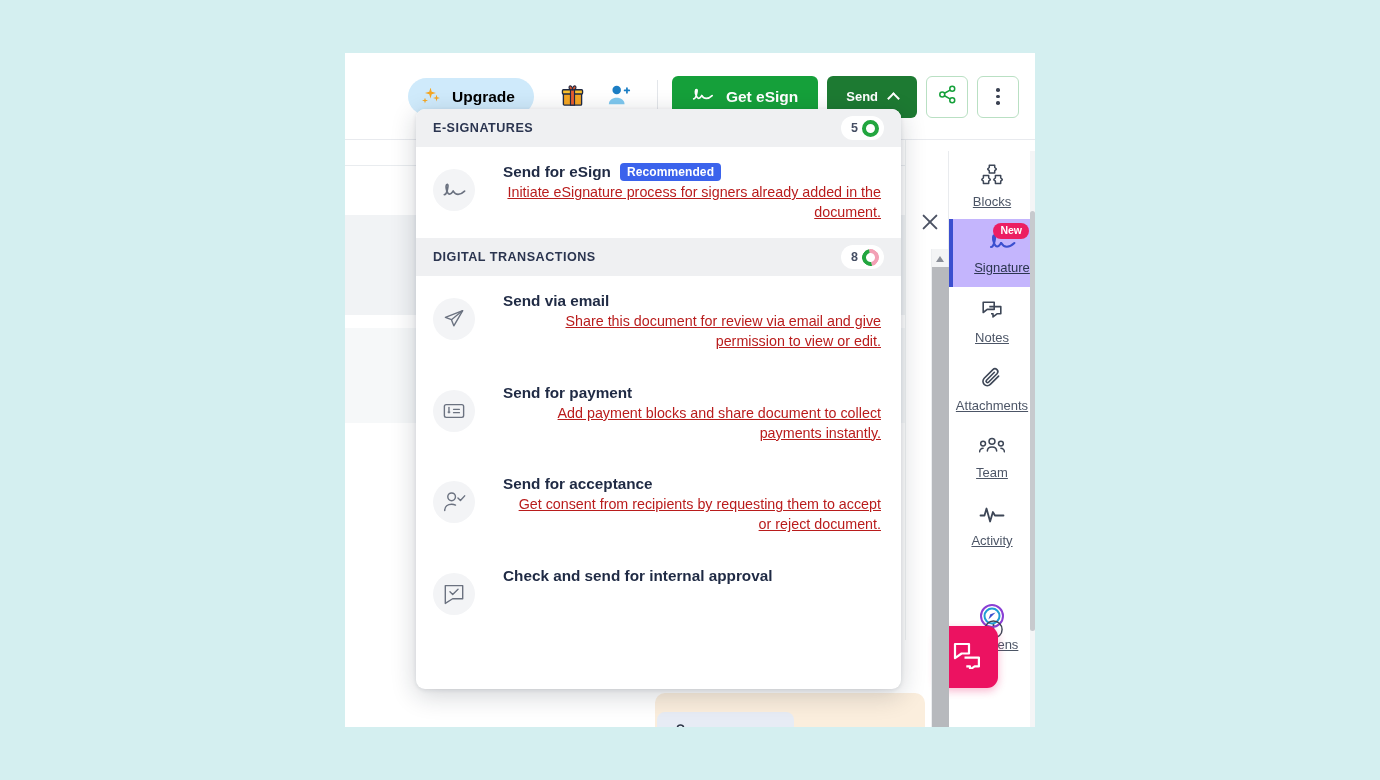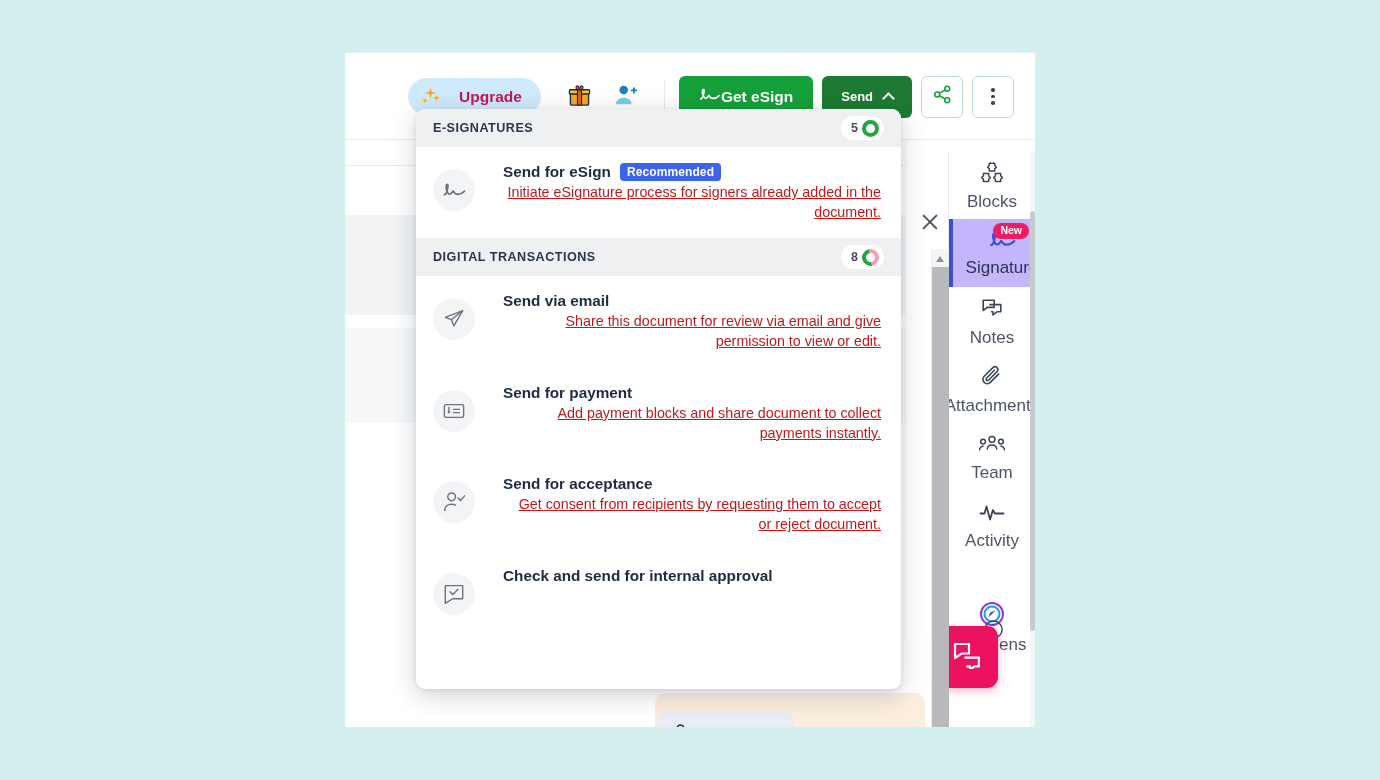--- a/index.html
+++ b/index.html
@@ -29,26 +29,26 @@
   }
   .tb-row {
     position: absolute;
     left: 0; top: 0;
     height: 87px;
     display: flex; align-items: center;
     gap: 0px;
     padding-left: 63px;
   }
   #upgrade-btn {
-    display: flex; align-items: center; gap: 19px;
+    display: flex; align-items: center; gap: 12px;
     background: #cfeafb;
     border: none; border-radius: 22px;
     height: 37px;
     padding: 0 19px 0 14px;
-    color: #be185d;
+    color: #000000;
     font-size: 15.5px; font-weight: bold;
     cursor: pointer;
     font-family: "Liberation Sans", sans-serif;
     white-space: nowrap;
   }
   .sparkle-ico { position: relative; width: 18px; height: 18px; display:inline-block; }
   .sparkle-ico i {
     position: absolute; display: block;
     background: #f5a623;
     clip-path: polygon(50% 0%, 61% 39%, 100% 50%, 61% 61%, 50% 100%, 39% 61%, 0% 50%, 39% 39%);
@@ -64,21 +64,21 @@
   }
   #gift-btn { margin-left: 19px; }
   #adduser-btn { margin-left: 6px; }
 
   .tb-divider {
     width: 1px; height: 34px;
     background: #e3e6ea;
     margin: 0 14px 0 18px;
   }
   #get-esign-btn {
-    display: flex; align-items: center; gap: 0;
+    display: flex; align-items: center; gap: 12px;
     height: 42px; padding: 0 20px;
     background: #15a03a; border: none; border-radius: 6px;
     color: #ffffff; font-size: 15.5px; font-weight: bold;
     cursor: pointer; white-space: nowrap;
     font-family: "Liberation Sans", sans-serif;
   }
   #send-btn {
     display: flex; align-items: center; gap: 11px;
     height: 42px; padding: 0 19px;
     margin-left: 9px;
@@ -234,21 +234,21 @@
     position: relative;
     height: 68px;
     display: flex; flex-direction: column; align-items: center; justify-content: center;
     gap: 5px; cursor: pointer;
   }
   .sb-item.active { background: #c4b5fd; padding-left: 20px; }
   .sb-item.active::before {
     content: ''; position: absolute; left: 0; top: 0;
     width: 3.5px; height: 100%; background: #3b4fcf;
   }
-  .sb-label { font-size: 17px; color: #4c5566; line-height: 1; }
+  .sb-label { font-size: 13px; color: #4c5566; line-height: 1; text-decoration: underline; }
   .sb-item.active .sb-label { color: #2b3550; }
   .sb-newbadge {
     position: absolute; top: 4px; right: 6px;
     background: #ec1e63; color: #fff;
     font-size: 10.5px; font-weight: bold;
     border-radius: 9px; padding: 2px 7px 3px;
     line-height: 1;
   }
   #metalens-chat-fab {
     position: absolute; left: -13px; top: 475px;

